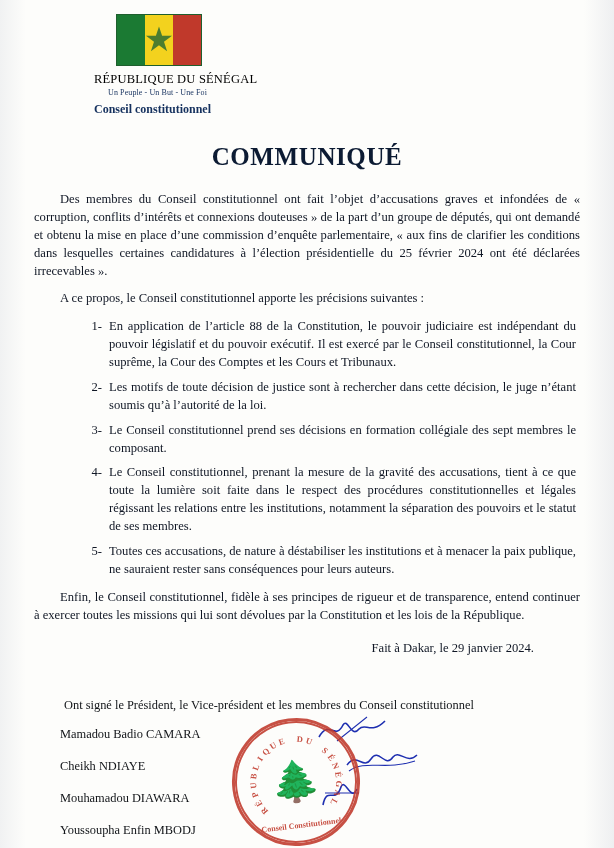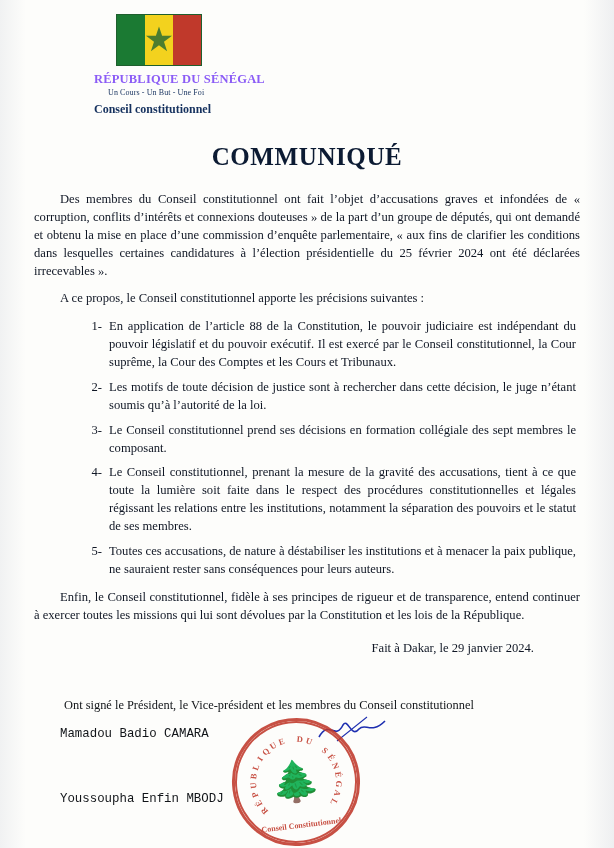--- a/index.html
+++ b/index.html
@@ -59,24 +59,24 @@
     left: 50%;
     top: 50%;
     transform: translate(-50%,-50%);
     font-size: 34px;
     color: #2f6f33;
     opacity: .85;
     line-height: 1;
   }
   .rep-line {
     font-family: "Liberation Serif", serif;
-    font-weight: bold;
+    font-weight: normal;
     font-size: 12.5px;
     letter-spacing: .2px;
-    color: #8b5cf6;
+    color: #000000;
     margin: 0 0 1px 0;
   }
   .motto {
     font-size: 8px;
     color: #15315e;
     margin: 0 0 5px 14px;
     letter-spacing: .1px;
   }
   .organ {
     font-weight: bold;
@@ -146,21 +146,21 @@
   .sig-row {
     display: flex;
     margin-bottom: 17px;
     position: relative;
   }
   .sig-cell {
     position: relative;
     font-size: 12.4px;
     white-space: nowrap;
   }
-  .sig-cell.left  { width: 250px; font-family: Liberation Mono, monospace; }
+  .sig-cell.left  { width: 250px; }
   .sig-cell.right { width: 280px; }
 
   .squiggle {
     position: absolute;
     top: -12px;
     left: 100%;
     margin-left: 5px;
     width: 74px;
     height: 30px;
     color: #1e2fb0;
@@ -216,21 +216,21 @@
 </head>
 <body>
 
 <div class="page">
 
   <div class="letterhead">
     <div class="coat">
       <div class="lion">★</div>
     </div>
     <div class="rep-line">RÉPUBLIQUE DU SÉNÉGAL</div>
-    <div class="motto">Un Cours - Un But - Une Foi</div>
+    <div class="motto">Un Peuple - Un But - Une Foi</div>
     <div class="organ">Conseil constitutionnel</div>
   </div>
 
   <div class="title">COMMUNIQUÉ</div>
 
   <div class="body-text">
     <p class="para">Des membres du Conseil constitutionnel ont fait l’objet d’accusations graves et infondées de « corruption, conflits d’intérêts et connexions douteuses » de la part d’un groupe de députés, qui ont demandé et obtenu la mise en place d’une commission d’enquête parlementaire, « aux fins de clarifier les conditions dans lesquelles certaines candidatures à l’élection présidentielle du 25 février 2024 ont été déclarées irrecevables ».</p>
     <p class="para">A ce propos, le Conseil constitutionnel apporte les précisions suivantes :</p>
 
     <ol class="points">
@@ -268,23 +268,35 @@
     <div class="sig-row">
       <div class="sig-cell left">Mamadou Badio CAMARA<span class="squiggle">
           <svg viewBox="0 0 74 30">
               <path d="M4 22 C14 4, 20 26, 28 10 C33 2, 36 24, 44 14 C50 7, 56 20, 70 6" fill="none" stroke="#1e2fb0" stroke-width="1.6"></path>
               <path d="M22 26 L52 2" fill="none" stroke="#1e2fb0" stroke-width="1.1"></path>
             </svg>
         </span></div>
     </div>
 
     <div class="sig-row">
+      <div class="sig-cell right">Cheikh NDIAYE<span class="squiggle">
+          <svg viewBox="0 0 74 30">
+              <path d="M2 18 C12 4, 18 24, 26 12 C34 0, 40 22, 48 10 C54 2, 62 18, 72 8" fill="none" stroke="#1e2fb0" stroke-width="1.5"></path>
+              <path d="M4 24 C20 12, 40 24, 70 14" fill="none" stroke="#1e2fb0" stroke-width="1.1"></path>
+            </svg>
+        </span></div>
     </div>
 
     <div class="sig-row">
+      <div class="sig-cell left">Mouhamadou DIAWARA<span class="squiggle">
+          <svg viewBox="0 0 74 30">
+              <path d="M8 26 C12 6, 20 26, 26 8 C30 -2, 36 24, 42 10" fill="none" stroke="#1e2fb0" stroke-width="1.6"></path>
+              <path d="M10 14 L44 14" fill="none" stroke="#1e2fb0" stroke-width="1.2"></path>
+            </svg>
+        </span></div>
     </div>
 
     <div class="sig-row">
       <div class="sig-cell left">Youssoupha Enfin MBODJ</div>
       <div class="sig-cell right"></div>
     </div>
 
   </div>
 
   <div class="stamp">

